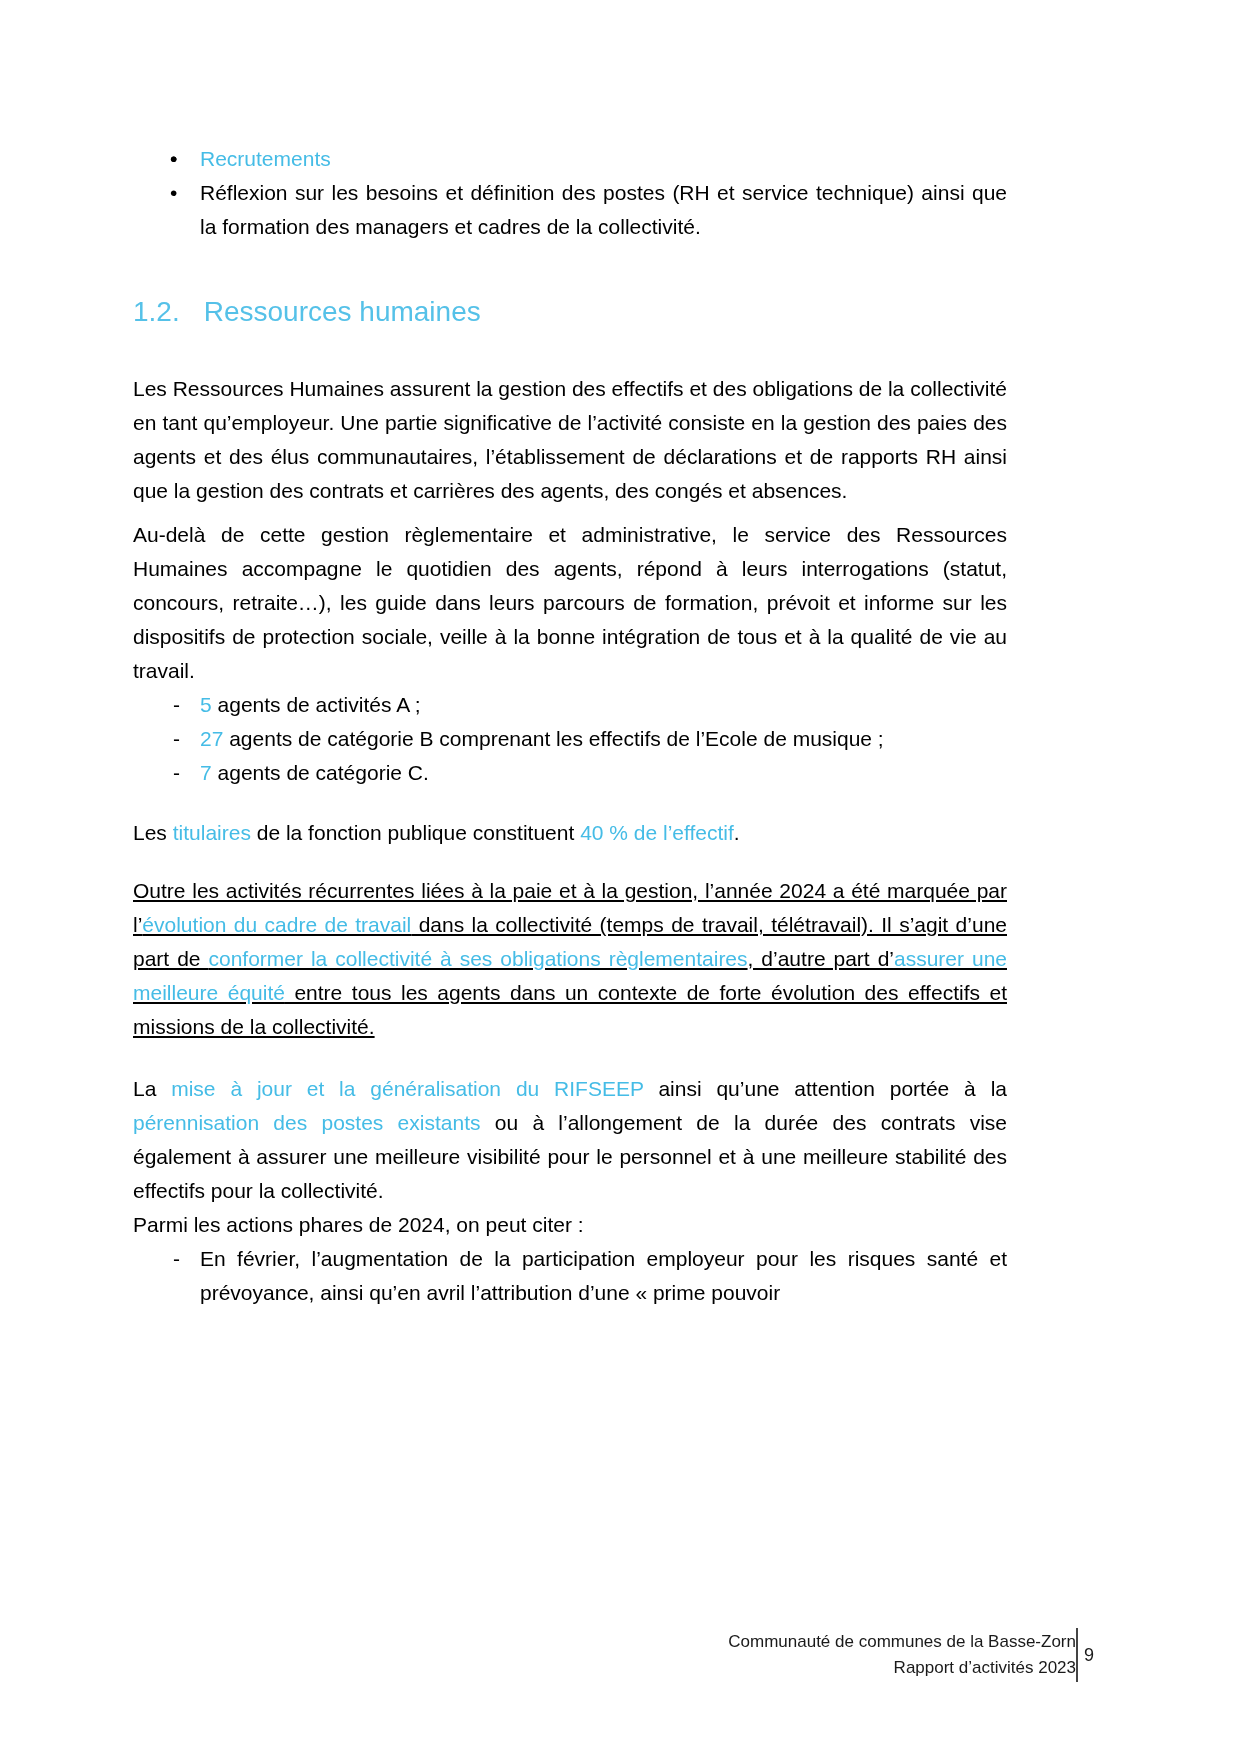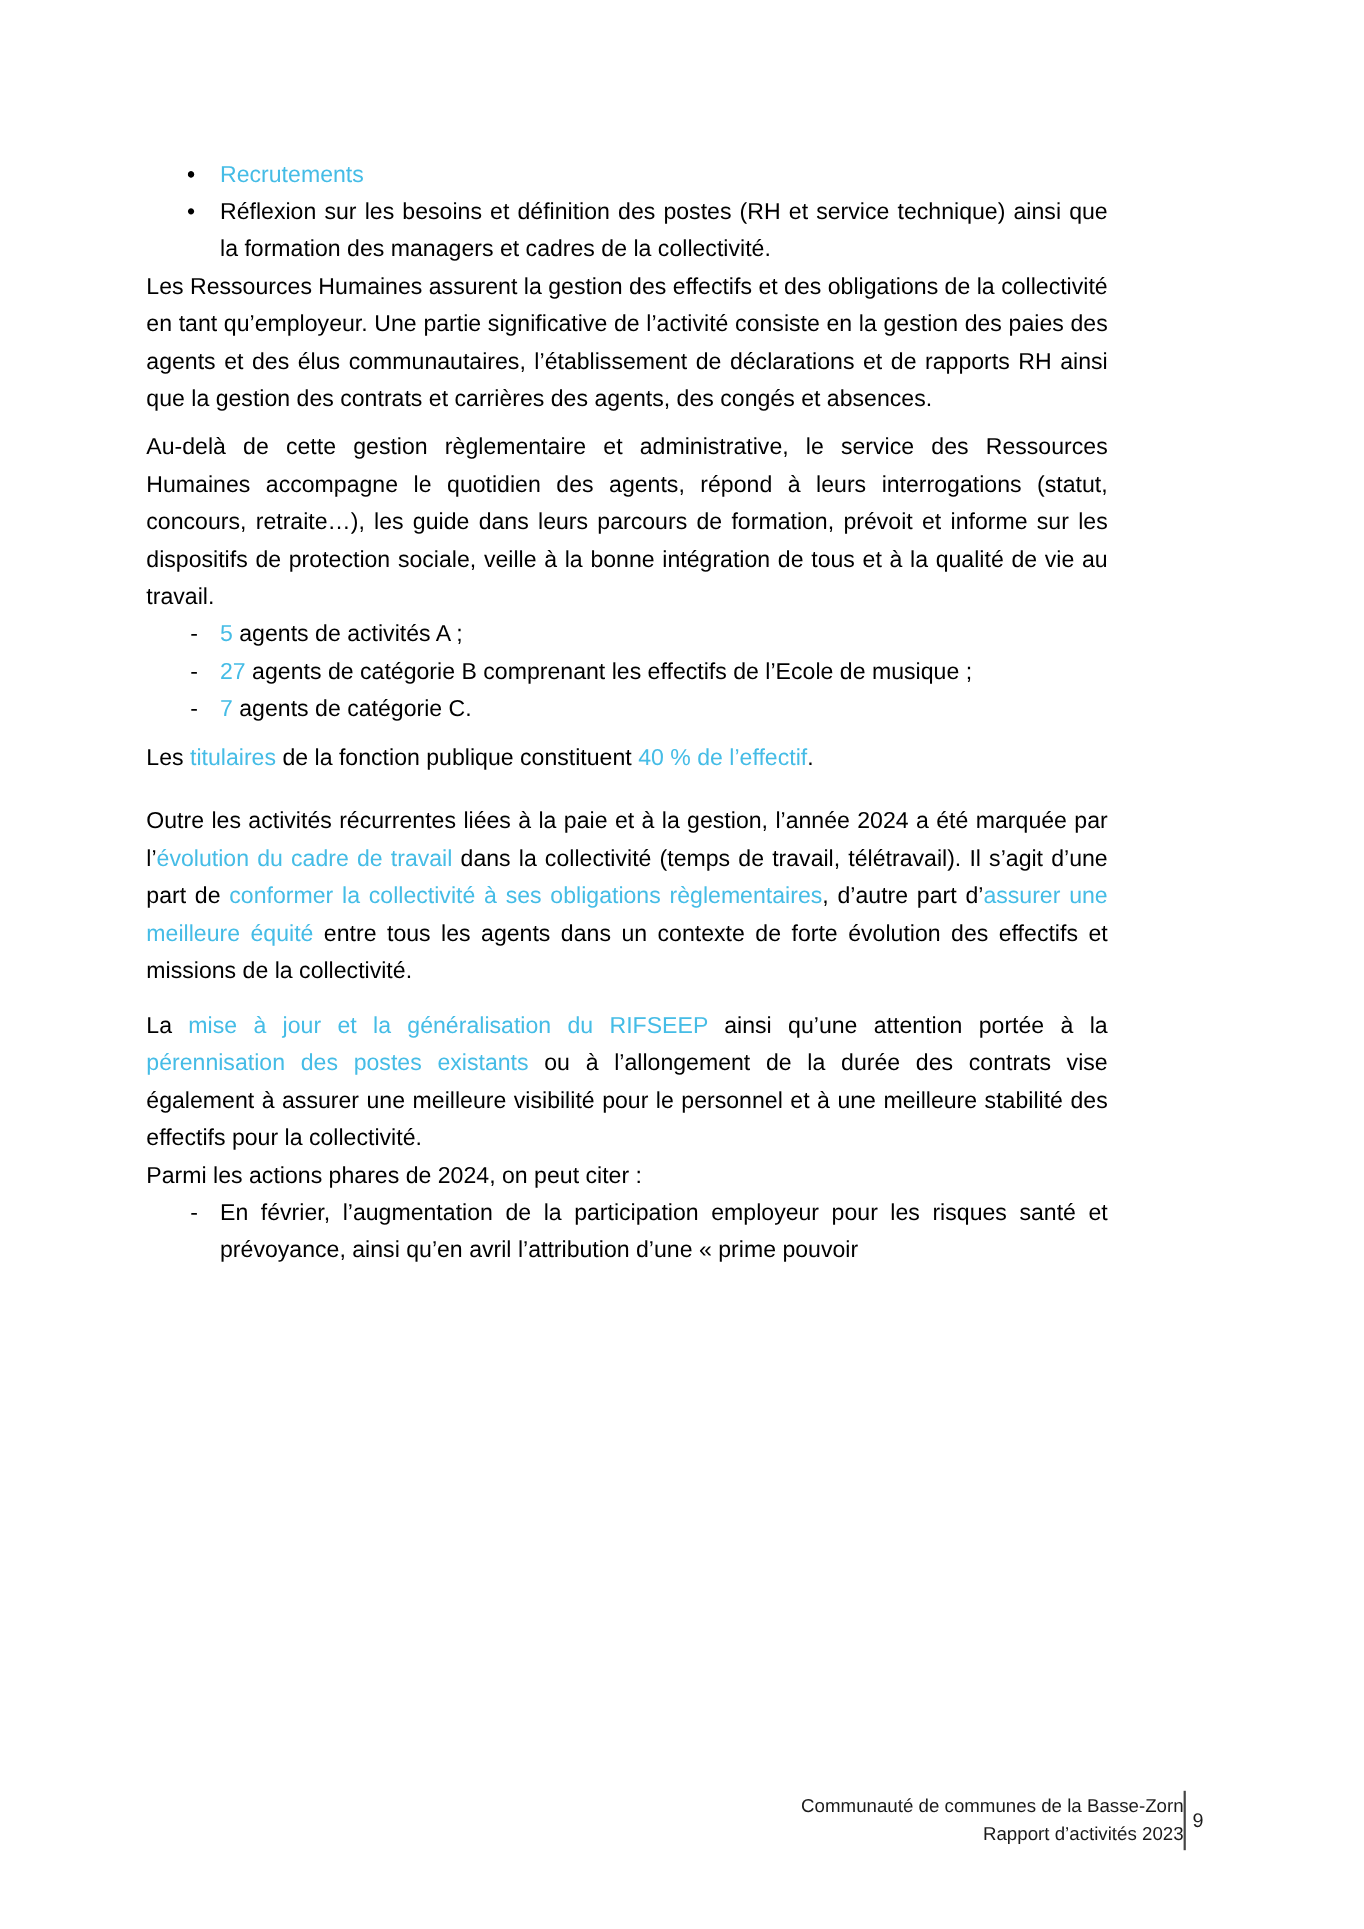--- a/index.html
+++ b/index.html
@@ -31,23 +31,23 @@
   }
   .h-section .h-num{margin-right:24px;}
   .h-subsection{
     font-size:23px;line-height:30px;font-weight:400;
     color:var(--heading-green);margin:12px 0 46px;
   }
   .h-subsection .h-num{margin-right:6px;}
   
   p.para{margin:0 0 10px;text-align:justify;}
   p.mb0{margin-bottom:0;}
-  p.mb16{margin-bottom:16px;}
+  p.mb16{margin-bottom:28px;text-decoration:underline;}
   p.mb24{margin-bottom:24px;}
-  p.mt14{margin-top:10px;}
+  p.mt14{margin-top:26px;}
   p.nojust{text-align:left;}
   .list-gap{margin-bottom:14px;}
   
   .seg-blue{color:var(--accent-blue);}
   .seg-b{font-weight:700;}
   sup{font-size:13px;line-height:0;}
   
   .footer{
     position:absolute;top:1628px;right:140px;
     display:flex;align-items:center;
@@ -72,20 +72,21 @@
     <li class="li">
       <span class="marker">•</span>
       <span><span class="seg-blue">Recrutements</span></span>
     </li>
     <li class="li">
       <span class="marker">•</span>
       <span><span>Réflexion sur les besoins et définition des postes (RH et service technique) ainsi que la formation des managers et cadres de la collectivité.</span></span>
     </li>
   </ul>
 
+  <h1 class="h-section"><span class="h-num">1.2.</span><span>Ressources humaines</span></h1>
 
   <p class="para"><span>Les Ressources Humaines assurent la gestion des effectifs et des obligations de la collectivité en tant qu’employeur. Une partie significative de l’activité consiste en la gestion des paies des agents et des élus communautaires, l’établissement de déclarations et de rapports RH ainsi que la gestion des contrats et carrières des agents, des congés et absences.</span></p>
 
   <p class="para mb0"><span>Au-delà de cette gestion règlementaire et administrative, le service des Ressources Humaines accompagne le quotidien des agents, répond à leurs interrogations (statut, concours, retraite…), les guide dans leurs parcours de formation, prévoit et informe sur les dispositifs de protection sociale, veille à la bonne intégration de tous et à la qualité de vie au travail.</span></p>
 
 
 
   <ul class="plain list-gap">
     <li class="li dash nojust">
       <span class="marker">-</span>

